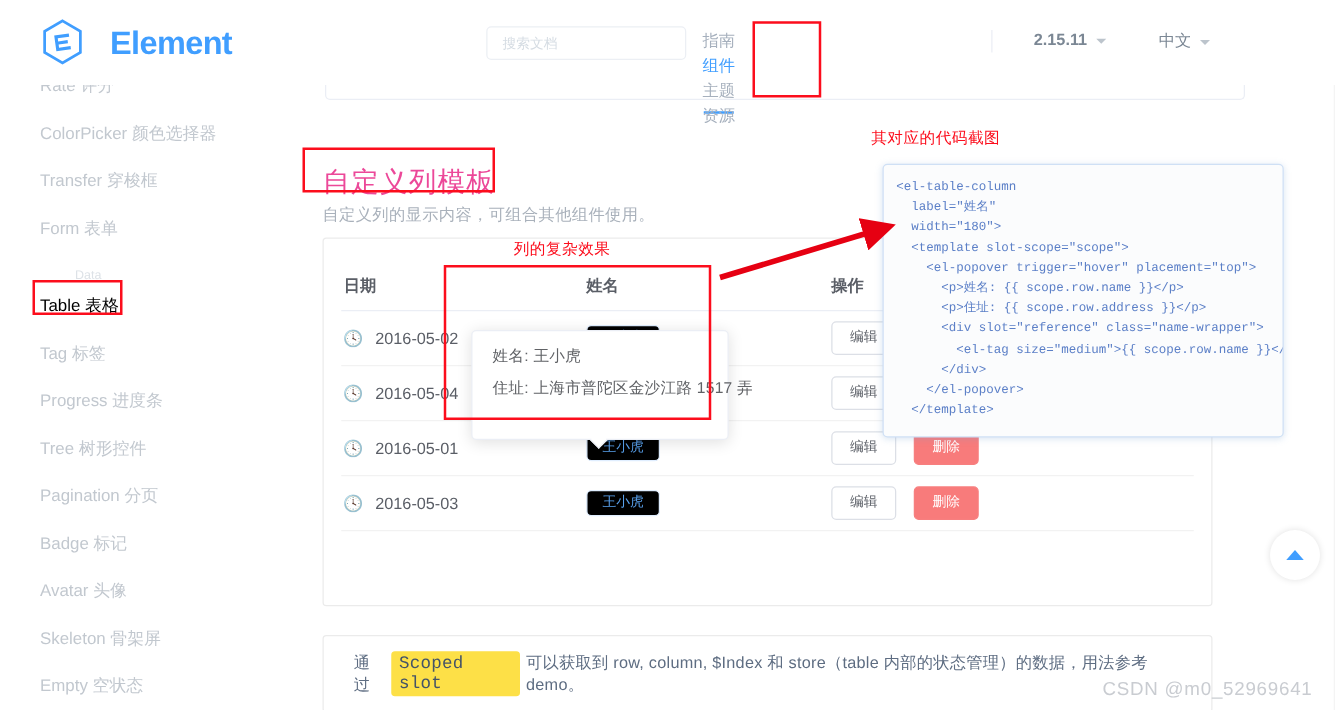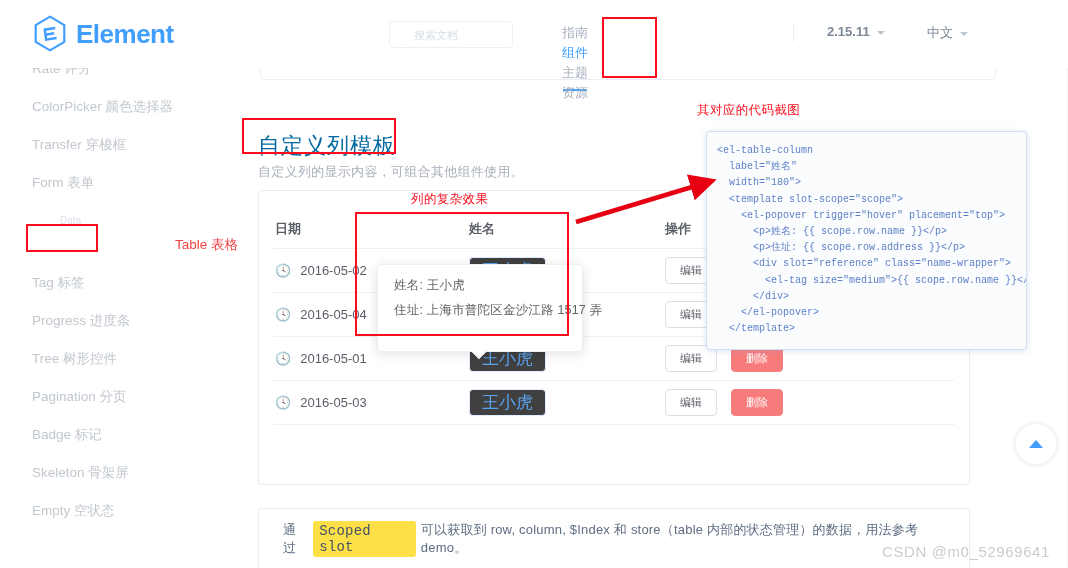--- a/index.html
+++ b/index.html
@@ -25,30 +25,30 @@
     background: #fff;
     z-index: 40;
   }
   .logo {
     position: absolute; left: 33px; top: 15px;
     display: flex; align-items: center; gap: 9px;
   }
   .logo-mark { width: 34px; height: 37px; display: block; }
   .logo-text {
     font-size: 26px; font-weight: bold; color: #409EFF;
-    letter-spacing: -0.5px; line-height: 1;
+    letter-spacing: -0.5px; line-height: 1; margin-left: 12px;
   }
   .search-box {
     position: absolute; left: 389px; top: 21px;
-    width: 124px; height: 27px;
+    width: 160px; height: 27px;
     border: 1px solid #eceff4;
     border-radius: 4px;
     background: #fff;
     display: flex; align-items: center;
-    padding: 0 22px;
+    padding: 0 10px;
   }
   .search-box input {
     border: 0; outline: none; width: 100%;
     font-size: 11px; color: #9aa3ad;
     font-family: "Liberation Sans", sans-serif;
     background: transparent;
   }
   .search-box input::placeholder { color: #d5dce3; }
   .nav {
     position: absolute; left: 540px; top: 23px;
@@ -92,21 +92,21 @@
     width: 238px; height: 518px;
     background: #fff;
     z-index: 20;
   }
   .side-item {
     font-size: 13.5px; color: #c2c8cf;
     padding: 0 0 0 32px; height: 38px;
     display: flex; align-items: center;
     cursor: pointer; white-space: nowrap;
   }
-  .side-item.active { color: #ef4444; justify-content: flex-end; }
+  .side-item.active { color: #000000; }
   .side-group {
     font-size: 10px; color: #dde2e7;
     padding: 0 0 0 32px; height: 24px;
     display: flex; align-items: flex-end; margin-left: 28px;
   }
 
   
   .main {
     position: absolute; left: 238px; top: 50px;
     width: 830px; height: 518px;
@@ -114,21 +114,21 @@
   }
   .top-card {
     position: absolute; left: 22px; top: 8px;
     width: 736px; height: 22px;
     border: 1px solid #ebeef5; border-top: 0;
     border-radius: 0 0 4px 4px;
     background: #fff;
   }
   .section-title {
     position: absolute; left: 20px; top: 63px;
-    font-size: 22px; color: #0369a1; font-weight: normal;
+    font-size: 22px; color: #ec4899; font-weight: normal;
     letter-spacing: 1px;
   }
   .section-desc {
     position: absolute; left: 20px; top: 113px;
     font-size: 13px; color: #a9b1bb; letter-spacing: .3px;
   }
 
   
   .demo-card {
     position: absolute; left: 20px; top: 140px;
@@ -146,24 +146,24 @@
     display: flex; align-items: center;
     height: 44px; border-bottom: 1px solid #f2f2f2;
     font-size: 13px; color: #5a5e66;
   }
   .c-date   { width: 196px; display: flex; align-items: center; gap: 9px; padding-left: 2px; }
   .c-name   { width: 196px; display: flex; align-items: center; }
   .c-action { flex: 1; display: flex; align-items: center; gap: 14px; }
   .clock-icon { color: #b5bcc4; font-size: 13px; line-height: 1; }
   .tag-blue {
     display: inline-block;
-    background: #404040; color: #5aa3f0;
+    background: #000000; color: #5aa3f0;
     border: 1px solid #e0eeff;
     border-radius: 4px;
-    font-size: 17px; padding: 4px 12px; line-height: 1;
+    font-size: 11px; padding: 4px 12px; line-height: 1;
     cursor: pointer;
   }
   .btn-edit {
     border: 1px solid #dcdfe6; background: #fff;
     color: #5a5e66; font-size: 11px;
     padding: 7px 14px; border-radius: 4px; cursor: pointer;
     line-height: 1;
   }
   .btn-del {
     border: 1px solid #f77f7f; background: #f87b7b;
@@ -342,20 +342,23 @@
         <span>Progress 进度条</span>
       </div>
     <div class="side-item">
         <span>Tree 树形控件</span>
       </div>
     <div class="side-item">
         <span>Pagination 分页</span>
       </div>
     <div class="side-item">
         <span>Badge 标记</span>
+      </div>
+    <div class="side-item">
+        <span>Avatar 头像</span>
       </div>
     <div class="side-item">
         <span>Skeleton 骨架屏</span>
       </div>
     <div class="side-item">
         <span>Empty 空状态</span>
       </div>
 
   </div>
 

